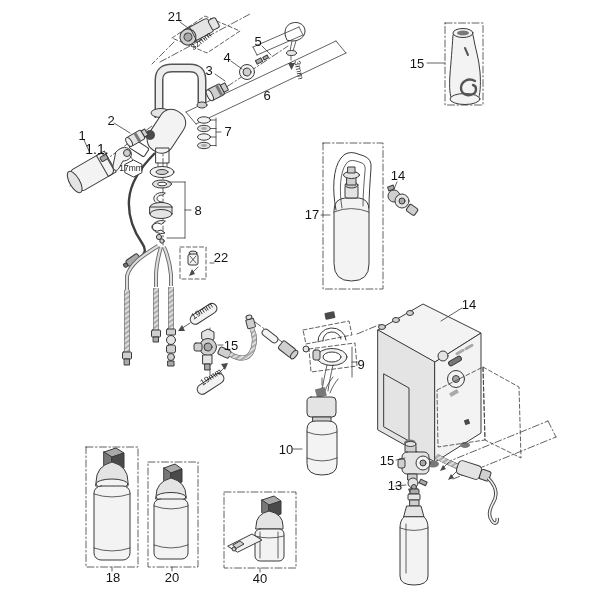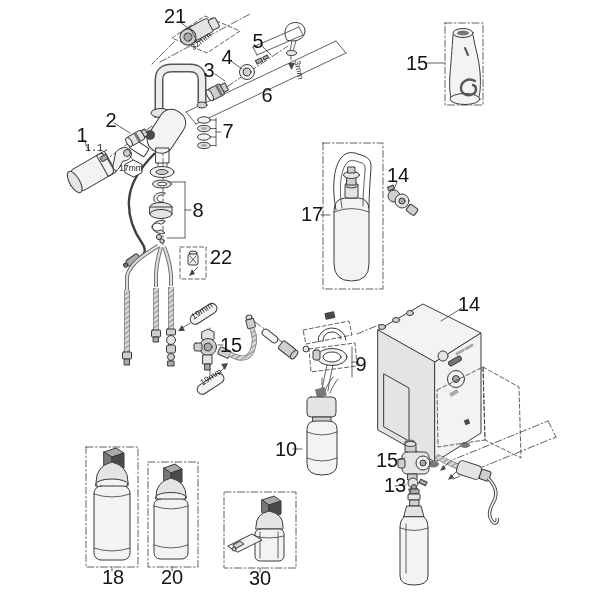--- a/index.html
+++ b/index.html
@@ -5,23 +5,23 @@
   html,body{margin:0;padding:0;background:#fff;}
   .stage{position:relative;width:600px;height:600px;background:#fff;overflow:hidden;
          font-family:"Liberation Sans",sans-serif;}
   svg{position:absolute;left:0;top:0;}
   .s{stroke:#3a3a3a;stroke-width:1;fill:none;stroke-linecap:round;stroke-linejoin:round;}
   .thin{stroke-width:.8;}
   .f1{fill:#f3f3f3;}.f2{fill:#e4e4e4;}.f3{fill:#cfcfcf;}.f4{fill:#a9a9a9;}
   .f5{fill:#787878;}.f6{fill:#4a4a4a;}.fw{fill:#ffffff;}
   .dash{stroke-dasharray:4 2.5;}
   .ddot{stroke-dasharray:7 2.5 1.5 2.5;}
-  .lbl{position:absolute;transform:translate(-50%,-50%);font-size:20px;color:#141414;
+  .lbl{position:absolute;transform:translate(-50%,-50%);font-size:13px;color:#141414;
        white-space:nowrap;line-height:1;}
-  .lbl.small{font-size:10px;font-family:Liberation Mono, monospace;}
+  .lbl.small{font-size:14px;}
   .tool{position:absolute;font-size:8.5px;color:#1c1c1c;white-space:nowrap;line-height:1;}
 </style>
 </head>
 <body>
 
 <div class="stage">
 <svg width="600" height="600" viewBox="0 0 600 600">
   <defs>
     <pattern id="braidp" width="4" height="4" patternUnits="userSpaceOnUse" patternTransform="rotate(55)">
       <rect width="4" height="4" fill="#dedede"></rect>
@@ -457,21 +457,21 @@
 <div class="lbl" style="left:286px;top:449px">10</div>
 <div class="lbl" style="left:469px;top:304px">14</div>
 <div class="lbl" style="left:387px;top:460px">15</div>
 <div class="lbl" style="left:395px;top:485px">13</div>
 <div class="lbl" style="left:398px;top:175px">14</div>
 <div class="lbl" style="left:231px;top:345px">15</div>
 <div class="lbl" style="left:417px;top:63px">15</div>
 <div class="lbl" style="left:312px;top:214px">17</div>
 <div class="lbl" style="left:113px;top:577px">18</div>
 <div class="lbl" style="left:172px;top:577px">20</div>
-<div class="lbl" style="left:260px;top:578px">30</div>
+<div class="lbl" style="left:260px;top:578px">40</div>
 <div class="lbl" style="left:175px;top:16px">21</div>
 <div class="lbl" style="left:221px;top:257px">22</div>
 
 <div class="tool" style="left:131px;top:168px;transform:translate(-50%,-50%)">17mm</div>
 <div class="tool" style="left:202px;top:311px;transform:translate(-50%,-50%) rotate(-33deg)">19mm</div>
 <div class="tool" style="left:211px;top:377px;transform:translate(-50%,-50%) rotate(-33deg)">19mm</div>
 <div class="tool" style="left:299px;top:70px;transform:translate(-50%,-50%) rotate(78deg)">3mm</div>
 <div class="tool" style="left:201px;top:41px;transform:translate(-50%,-50%) rotate(-38deg)">32mm</div>
 </div>
 

